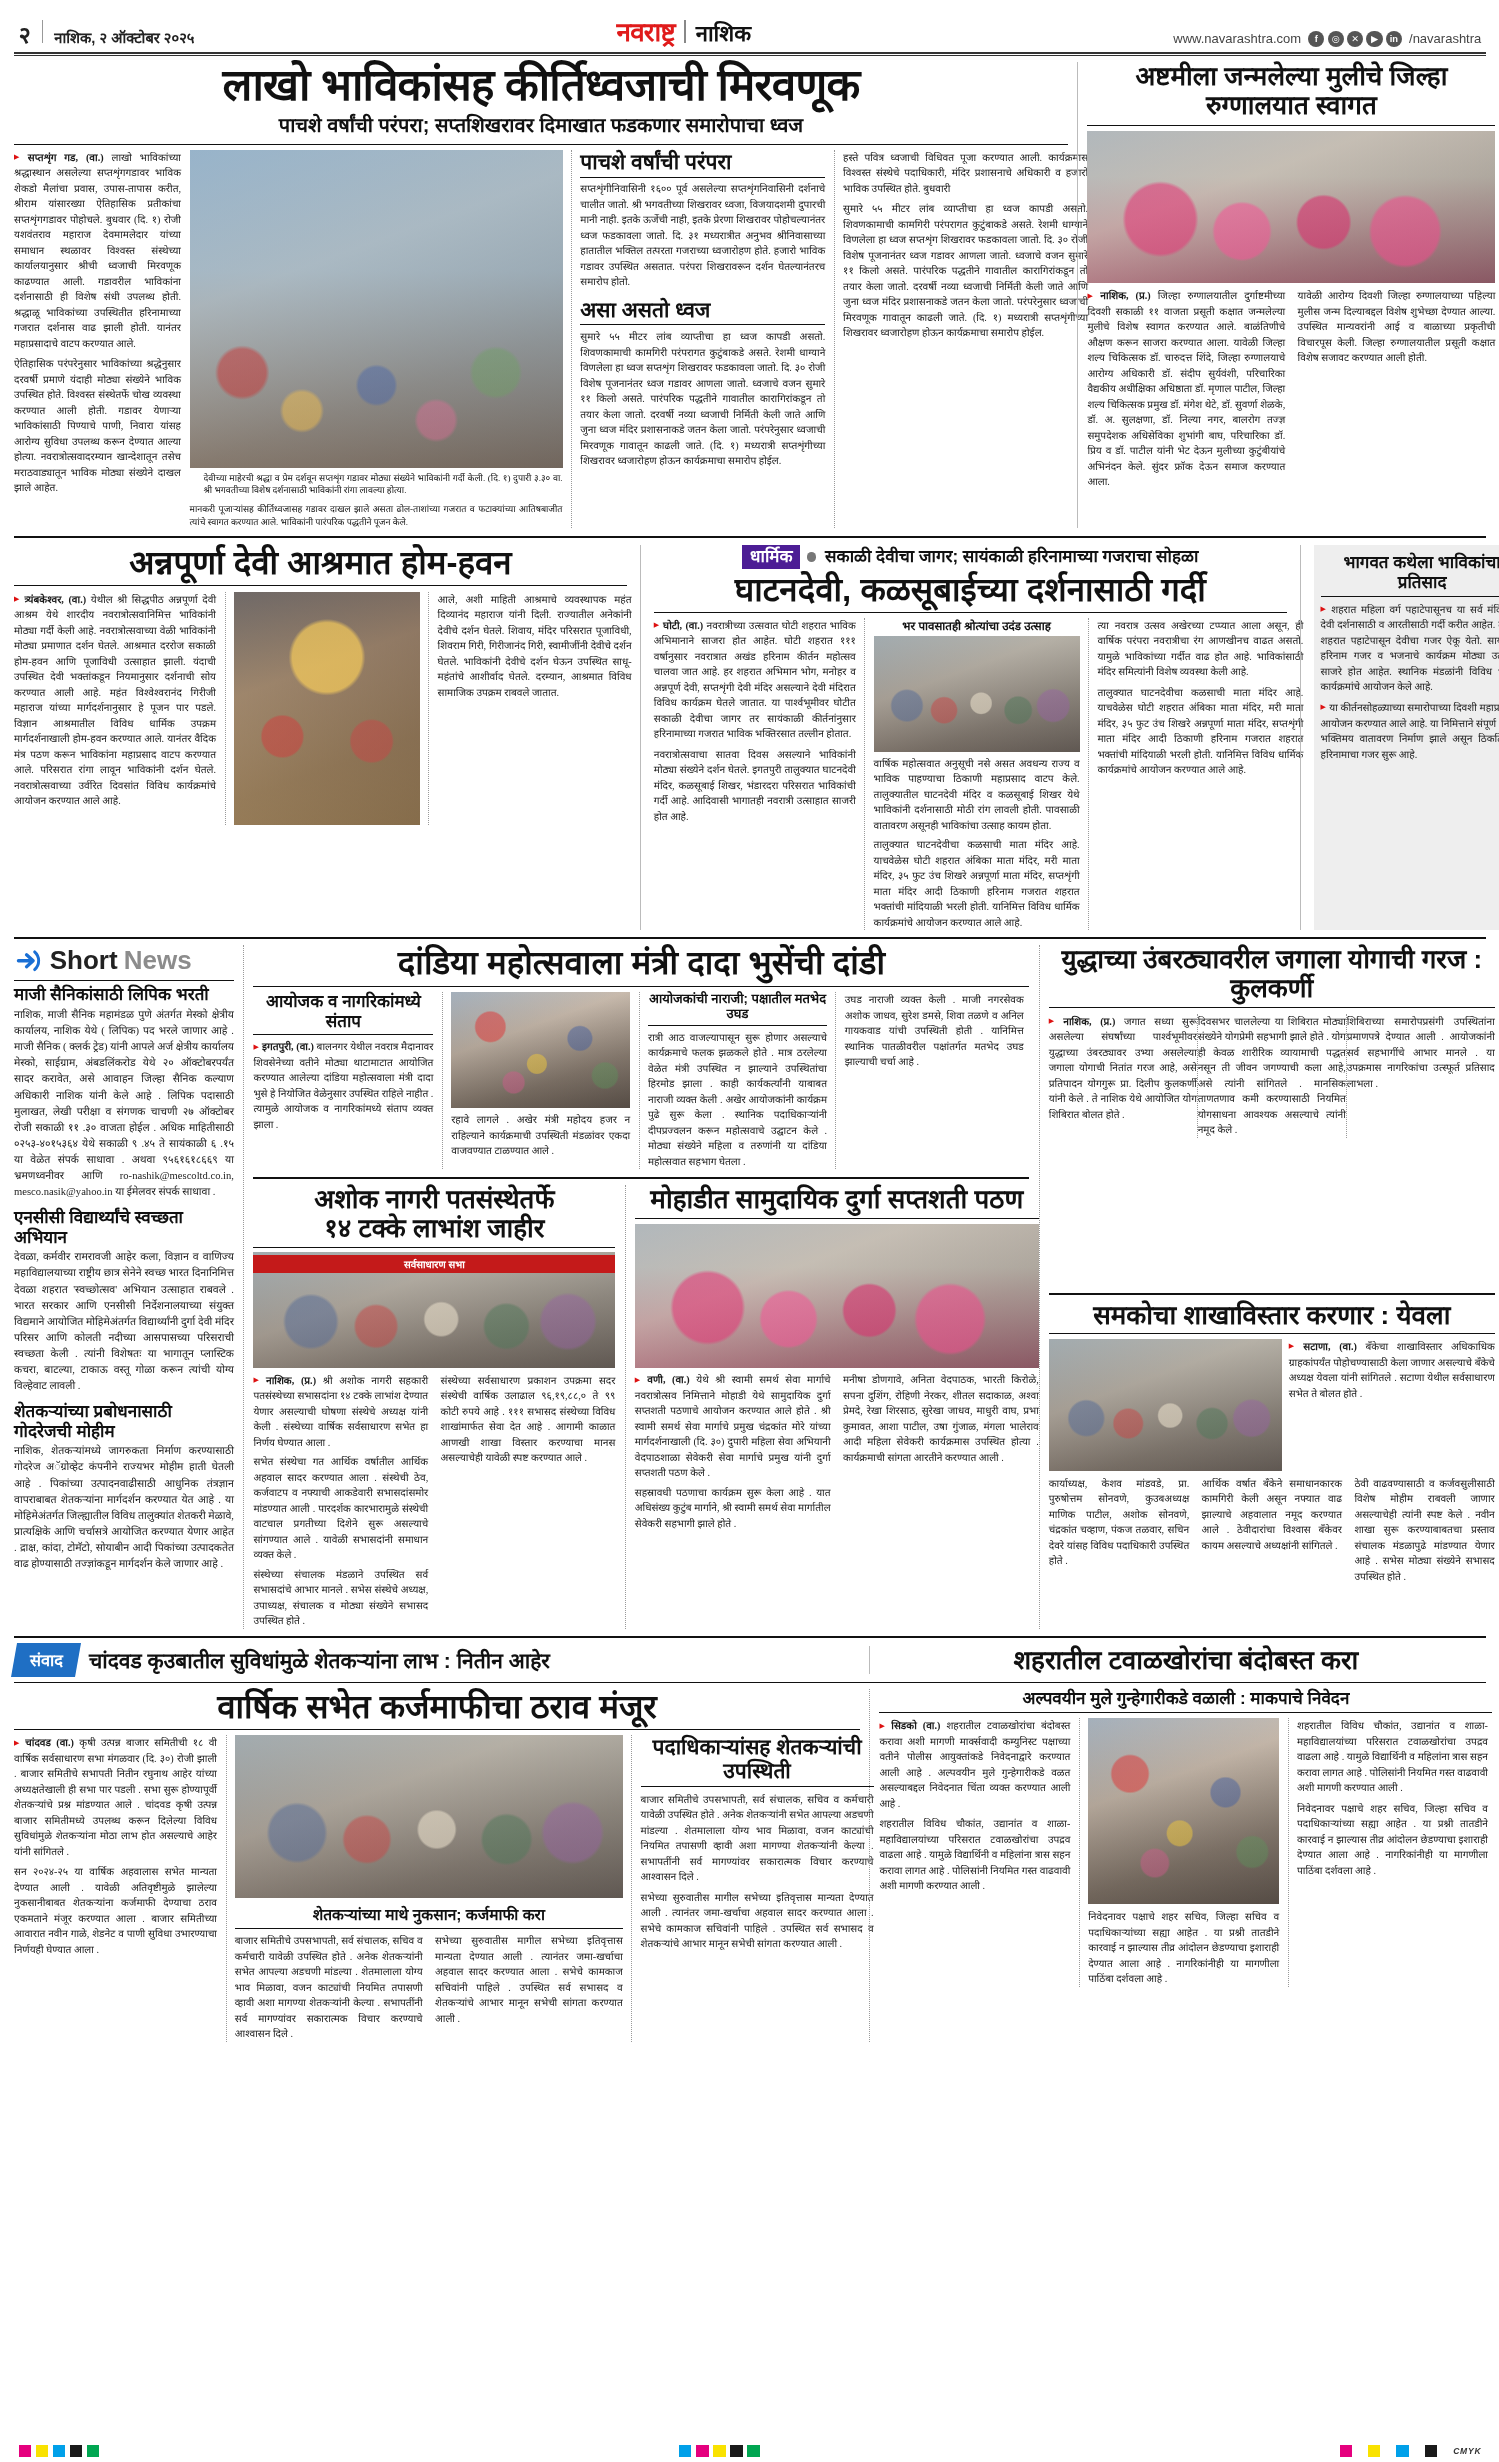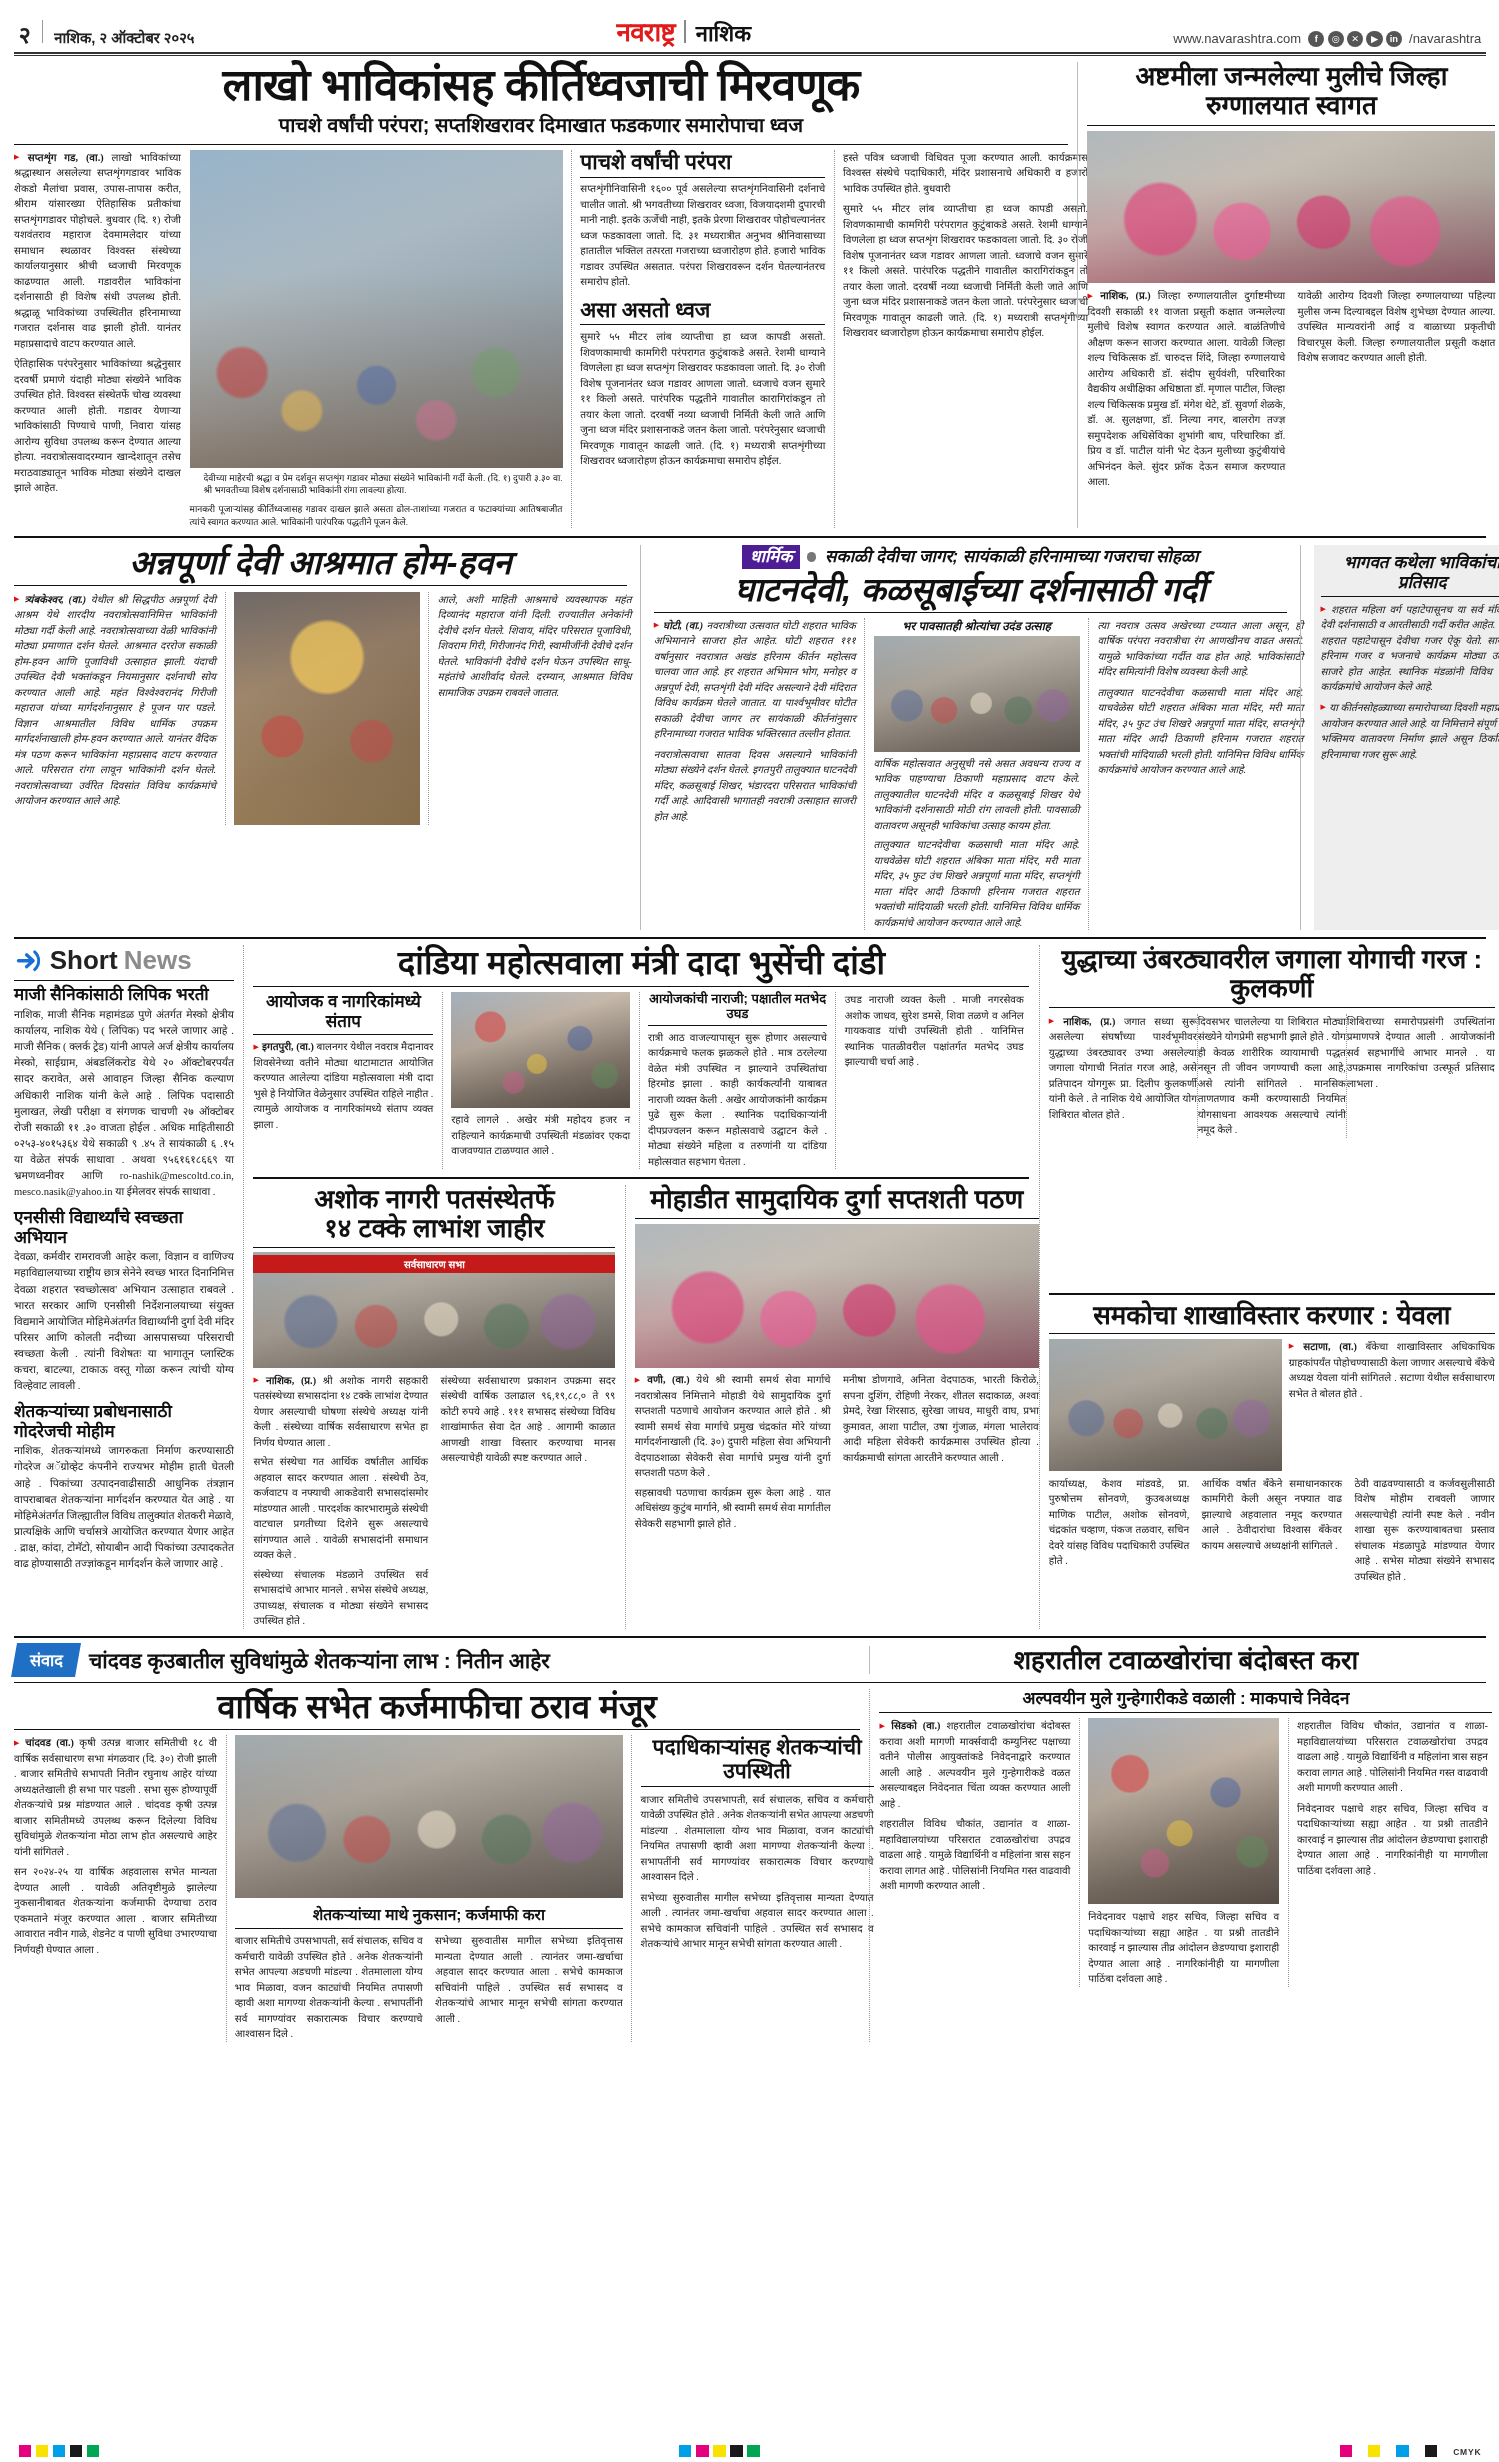--- a/index.html
+++ b/index.html
@@ -221,21 +221,21 @@
       <div class="cols c2">
         <p class="body-t bullet"><span class="dateline">नाशिक, (प्र.)</span>
           <span>जिल्हा रुग्णालयातील दुर्गाष्टमीच्या दिवशी सकाळी ११ वाजता प्रसूती कक्षात जन्मलेल्या मुलीचे विशेष स्वागत करण्यात आले. बाळंतिणीचे औक्षण करून साजरा करण्यात आला. यावेळी जिल्हा शल्य चिकित्सक डॉ. चारुदत्त शिंदे, जिल्हा रुग्णालयाचे आरोग्य अधिकारी डॉ. संदीप सुर्यवंशी, परिचारिका वैद्यकीय अधीक्षिका अधिष्ठाता डॉ. मृणाल पाटील, जिल्हा शल्य चिकित्सक प्रमुख डॉ. मंगेश थेटे, डॉ. सुवर्णा शेळके, डॉ. अ. सुलक्षणा, डॉ. निल्या नगर, बालरोग तज्ज्ञ समुपदेशक अधिसेविका शुभांगी बाघ, परिचारिका डॉ. प्रिय व डॉ. पाटील यांनी भेट देऊन मुलीच्या कुटुंबीयांचे अभिनंदन केले. सुंदर फ्रॉक देऊन समाज करण्यात आला.</span></p>
         <p class="body-t">यावेळी आरोग्य दिवशी जिल्हा रुग्णालयाच्या पहिल्या मुलीस जन्म दिल्याबद्दल विशेष शुभेच्छा देण्यात आल्या. उपस्थित मान्यवरांनी आई व बाळाच्या प्रकृतीची विचारपूस केली. जिल्हा रुग्णालयातील प्रसूती कक्षात विशेष सजावट करण्यात आली होती.</p>
       </div>
     </div>
   </div>
 
   <div class="hr-thick" style="margin:7.8px 0 7px;"></div>
 
-  <div style="display:grid; grid-template-columns: 613px 0.8px 633px 0.8px 217px; column-gap:13px;font-style:italic;">
+  <div style="display:grid; grid-template-columns: 613px 0.8px 633px 0.8px 217px; column-gap:13px;">
 
     <div>
       <div class="hl-lg" style="text-align:center;">अन्नपूर्णा देवी आश्रमात होम-हवन</div>
       <div class="hr-thin" style="margin:4.7px 0 5.4px;"></div>
       <div style="display:grid; grid-template-columns: 202px 0.8px 186px 0.8px 194px; column-gap:8.5px;">
         <div>
           <p class="body-t bullet"><span class="dateline">त्र्यंबकेश्वर, (वा.)</span>
             <span>येथील श्री सिद्धपीठ अन्नपूर्णा देवी आश्रम येथे शारदीय नवरात्रोत्सवानिमित्त भाविकांनी मोठ्या गर्दी केली आहे. नवरात्रोत्सवाच्या वेळी भाविकांनी मोठ्या प्रमाणात दर्शन घेतले. आश्रमात दररोज सकाळी होम-हवन आणि पूजाविधी उत्साहात झाली. यंदाची उपस्थित देवी भक्तांकडून नियमानुसार दर्शनाची सोय करण्यात आली आहे. महंत विश्वेश्वरानंद गिरीजी महाराज यांच्या मार्गदर्शनानुसार हे पूजन पार पडले. विज्ञान आश्रमातील विविध धार्मिक उपक्रम मार्गदर्शनाखाली होम-हवन करण्यात आले. यानंतर वैदिक मंत्र पठण करून भाविकांना महाप्रसाद वाटप करण्यात आले. परिसरात रांगा लावून भाविकांनी दर्शन घेतले. नवरात्रोत्सवाच्या उर्वरित दिवसांत विविध कार्यक्रमांचे आयोजन करण्यात आले आहे.</span></p>
         </div>
         <div class="vline"></div>
@@ -509,21 +509,21 @@
       <span class="sw" style="background:#1a1a1a"></span>
       <span class="sw" style="background:#00a651"></span>
     </div>
     <div class="swatches">
       <span class="sw" style="background:#00a0e9"></span>
       <span class="sw" style="background:#e5007e"></span>
       <span class="sw" style="background:#f9e200"></span>
       <span class="sw" style="background:#1a1a1a"></span>
       <span class="sw" style="background:#00a651"></span>
     </div>
-    <div style="display:flex; align-items:flex-end; gap:16px;">
+    <div style="display:flex; align-items:center; gap:16px;font-style:italic;">
       <span class="sw" style="background:#e5007e"></span>
       <span class="sw" style="background:#f9e200"></span>
       <span class="sw" style="background:#00a0e9"></span>
       <span class="sw" style="background:#1a1a1a"></span>
       <span class="cmyk">CMYK</span>
     </div>
   </div>
 
 </div>
 

